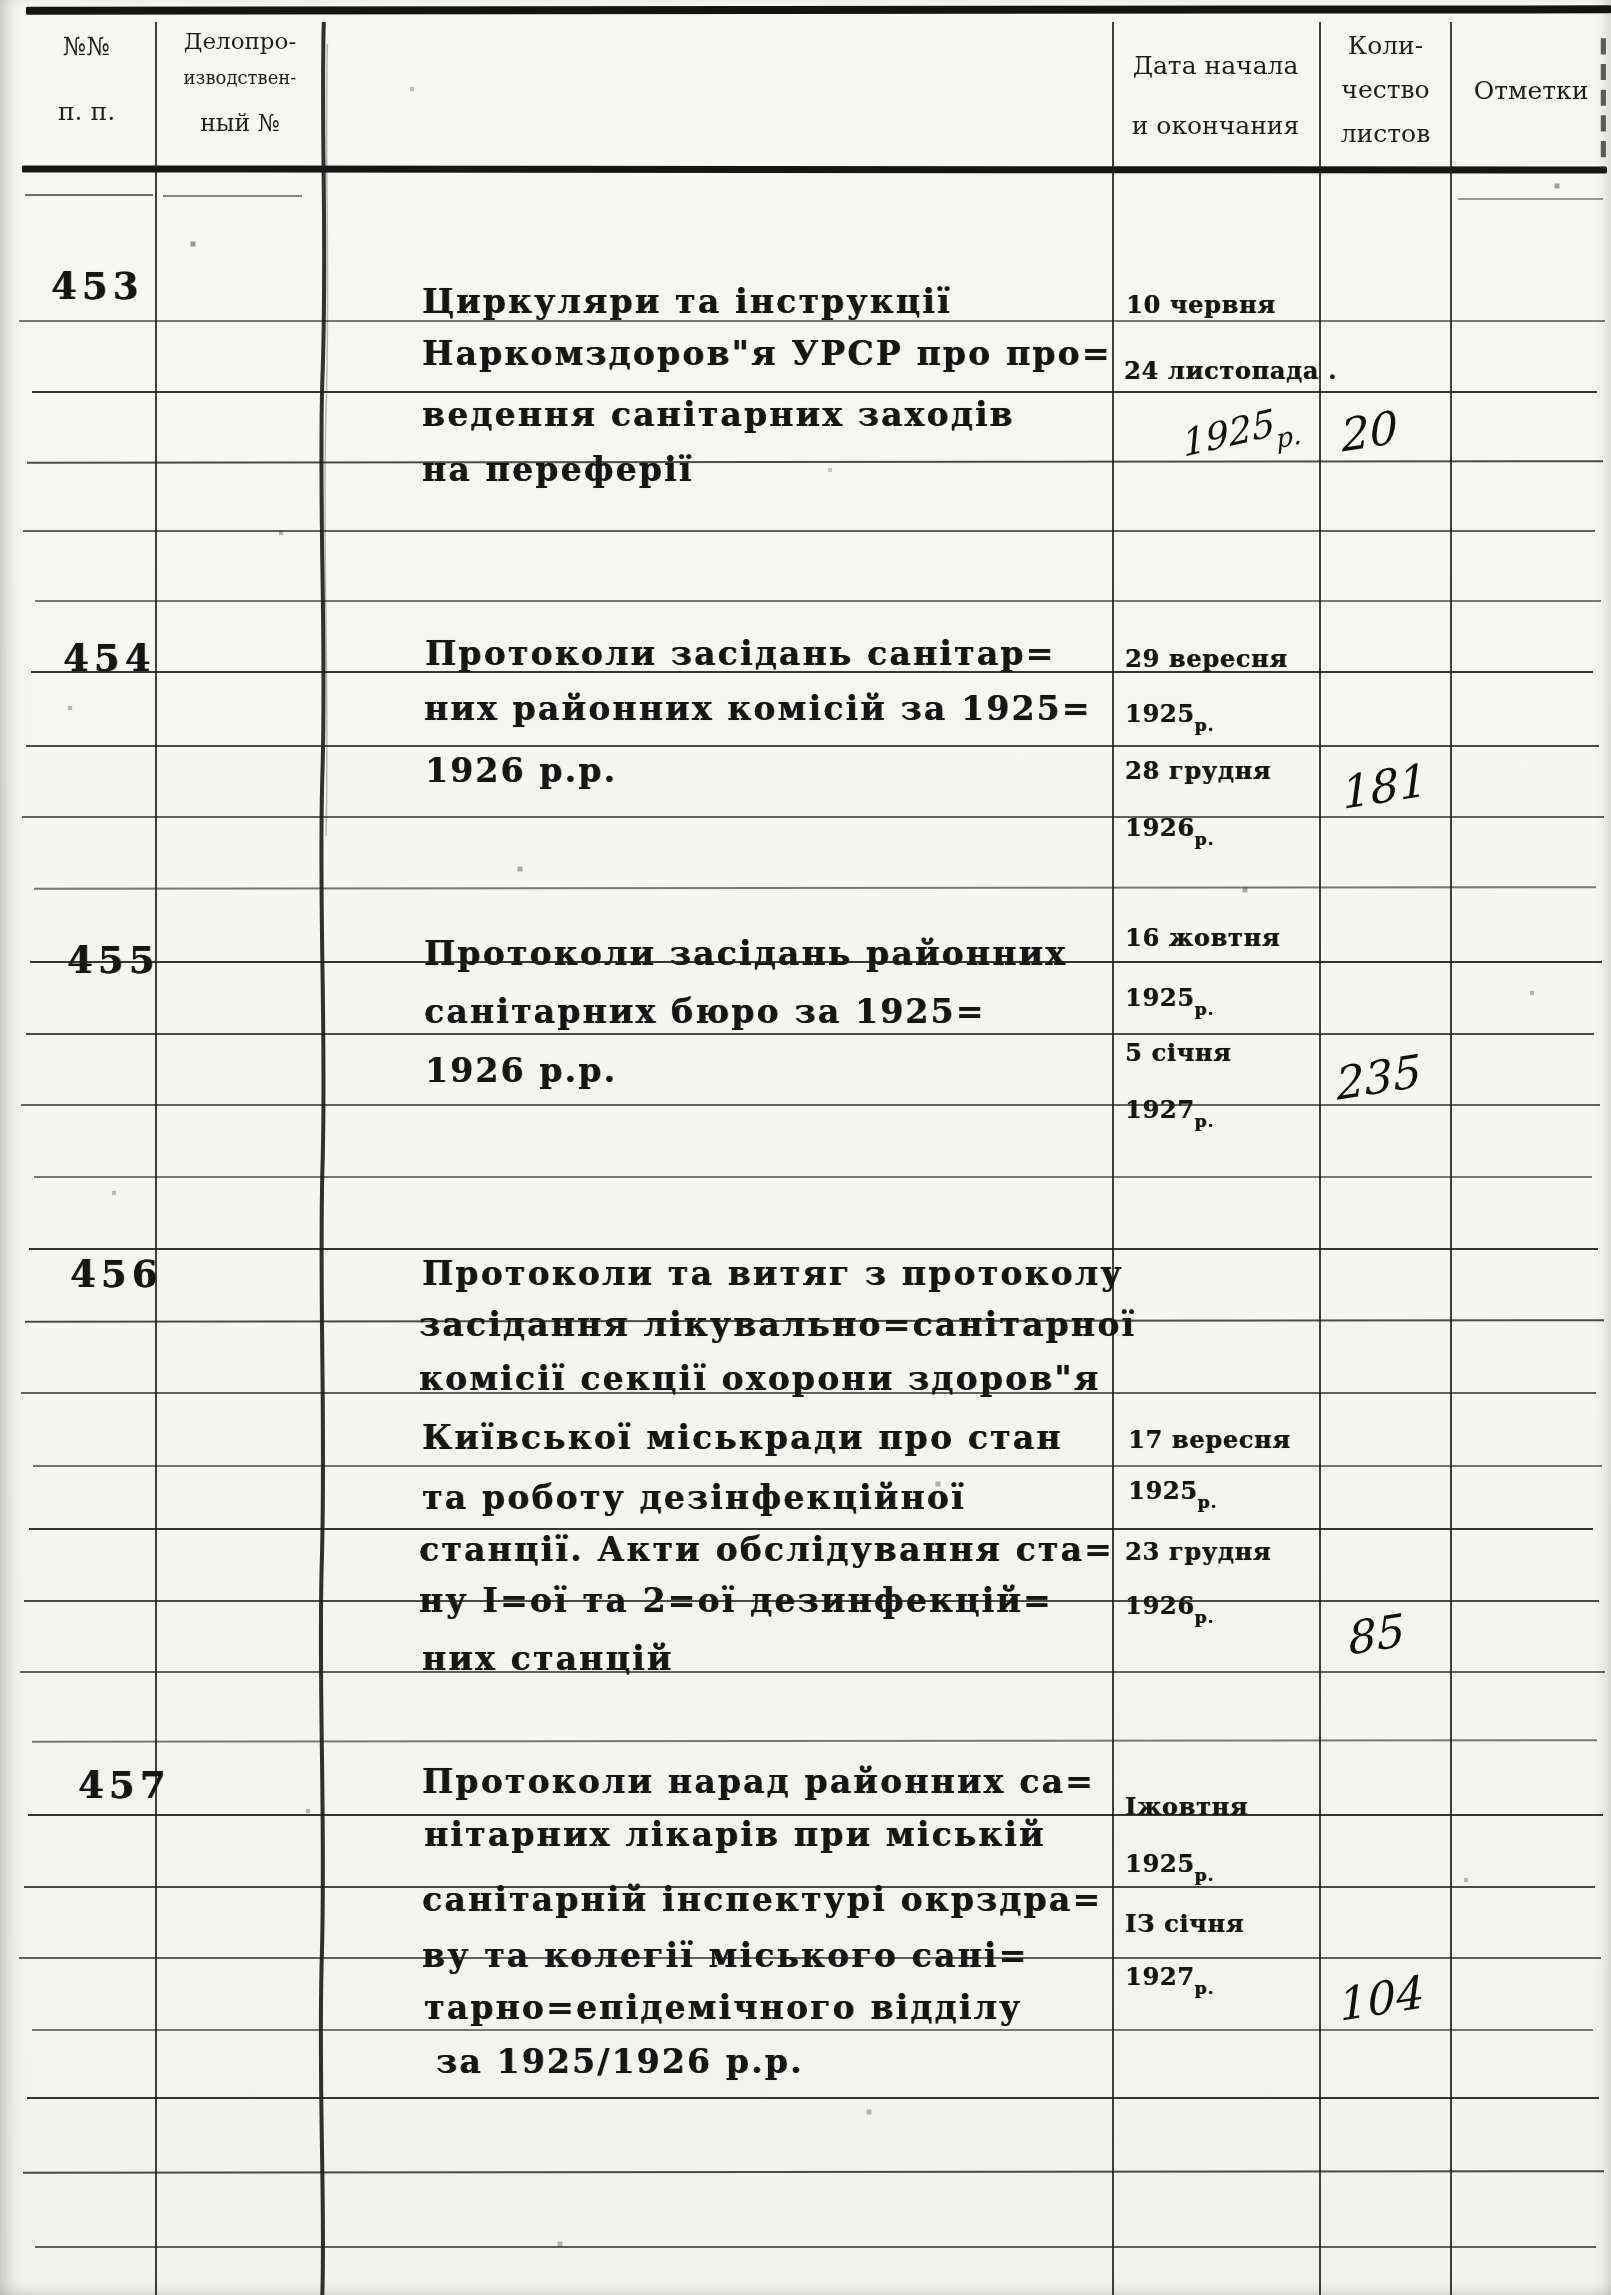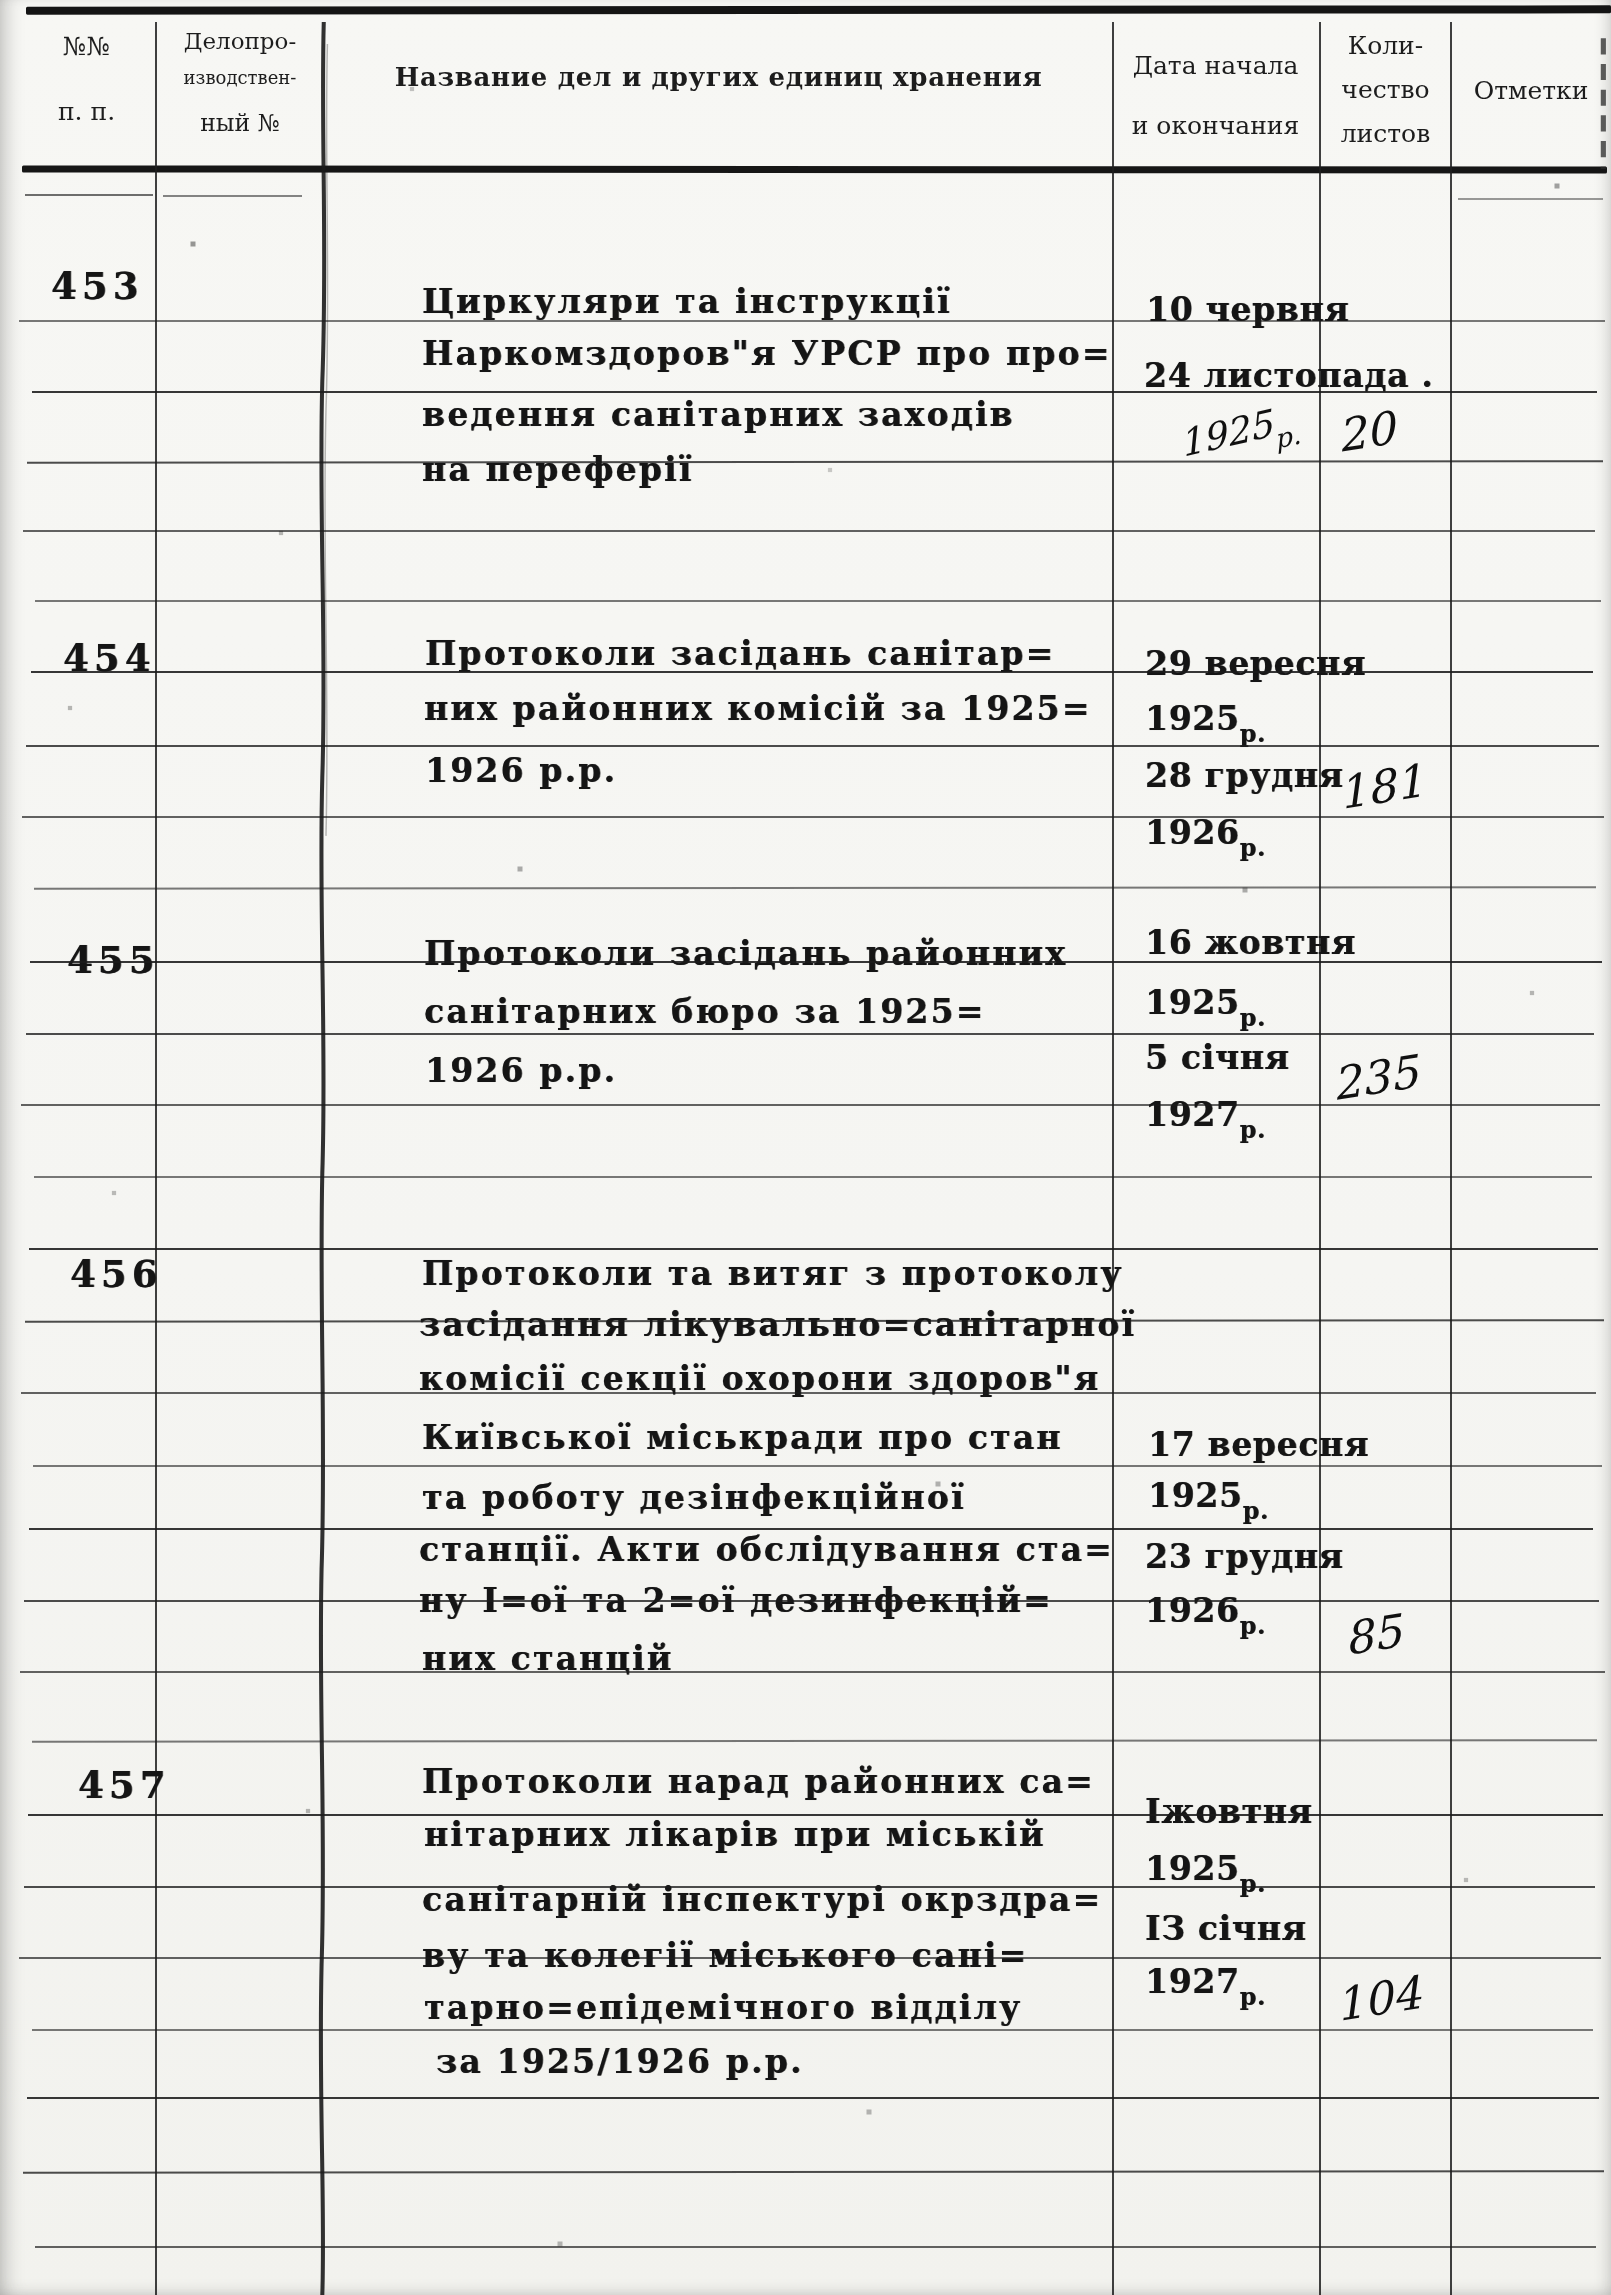--- a/index.html
+++ b/index.html
@@ -32,21 +32,21 @@
     307px 1810px 0 1.1px rgba(30,30,30,.3),868px 2111px 0 1.5px rgba(30,30,30,.3),
     1465px 1879px 0 1.1px rgba(30,30,30,.28),559px 2243px 0 1.5px rgba(30,30,30,.3),
     411px 88px 0 1.1px rgba(30,30,30,.25),829px 469px 0 1.1px rgba(30,30,30,.22);}
   
   .hd{position:absolute;font:400 25px/1.2 "DejaVu Serif",serif;color:#1d1d1d;text-align:center;z-index:3;}
   .hdb{font-weight:700;font-size:26px;letter-spacing:0.7px;}
   .t{position:absolute;white-space:nowrap;z-index:3;
      font:700 33px/1 "DejaVu Serif",serif;letter-spacing:2.2px;color:#151515;
      text-shadow:0.7px 0 0 rgba(20,20,20,.55),0 0 0.7px rgba(20,20,20,.4);}
   .num{font-size:37px;letter-spacing:5.1px;}
-  .dt{font-size:33px;letter-spacing:0.7px;margin-left:20px;}
+  .dt{font-size:24px;letter-spacing:0.7px;}
   .yr{font-size:.72em;vertical-align:-0.5em;}
   .hw{position:absolute;white-space:nowrap;z-index:7;
       font:italic 400 45px/1 "DejaVu Serif",serif;color:#101010;
       transform:rotate(-9deg) skewX(-6deg);}
   .hwyr{font-size:37px;transform:rotate(-13deg) skewX(-8deg);}
 </style>
 </head>
 <body>
 
 <div class="page">
@@ -97,21 +97,20 @@
       <div class="hrule" style="top: 2097px; left: 27px; right: 12.5px; opacity: 0.88;"></div>
       <div class="hrule" style="top: 2171px; left: 23px; right: 6.6px; opacity: 0.78; transform: rotate(-0.06deg);"></div>
       <div class="hrule" style="top: 2246px; left: 35px; right: 14.7px; opacity: 0.68;"></div>
     </div>
 
   <div class="hd" style="left:28px;top:32px;width:117px">№№</div>
   <div class="hd" style="left:28px;top:97px;width:117px">п. п.</div>
   <div class="hd" style="left:163px;top:28px;width:154px;font-size:23px">Делопро-</div>
   <div class="hd" style="left:163px;top:67px;width:154px;font-size:18px">изводствен-</div>
   <div class="hd" style="left:163px;top:109px;width:154px;font-size:23.5px">ный №</div>
-  <div class="hd hdb" style="left:326px;top:62px;width:785px">Название дел и других единиц хранения</div>
   <div class="hd" style="left:1116px;top:51px;width:199px">Дата начала</div>
   <div class="hd" style="left:1116px;top:111px;width:199px">и окончания</div>
   <div class="hd" style="left:1324px;top:31px;width:123px">Коли-</div>
   <div class="hd" style="left:1324px;top:75px;width:123px">чество</div>
   <div class="hd" style="left:1324px;top:119px;width:123px">листов</div>
   <div class="hd" style="left:1456px;top:76px;width:150px">Отметки</div>
 
   <span class="t num" style="left:51px;top:268px">453</span>
   <span class="t" style="left:422px;top:285px">Циркуляри та інструкції</span>
   <span class="t" style="left:422px;top:337px">Наркомздоров"я УРСР про про=</span>

